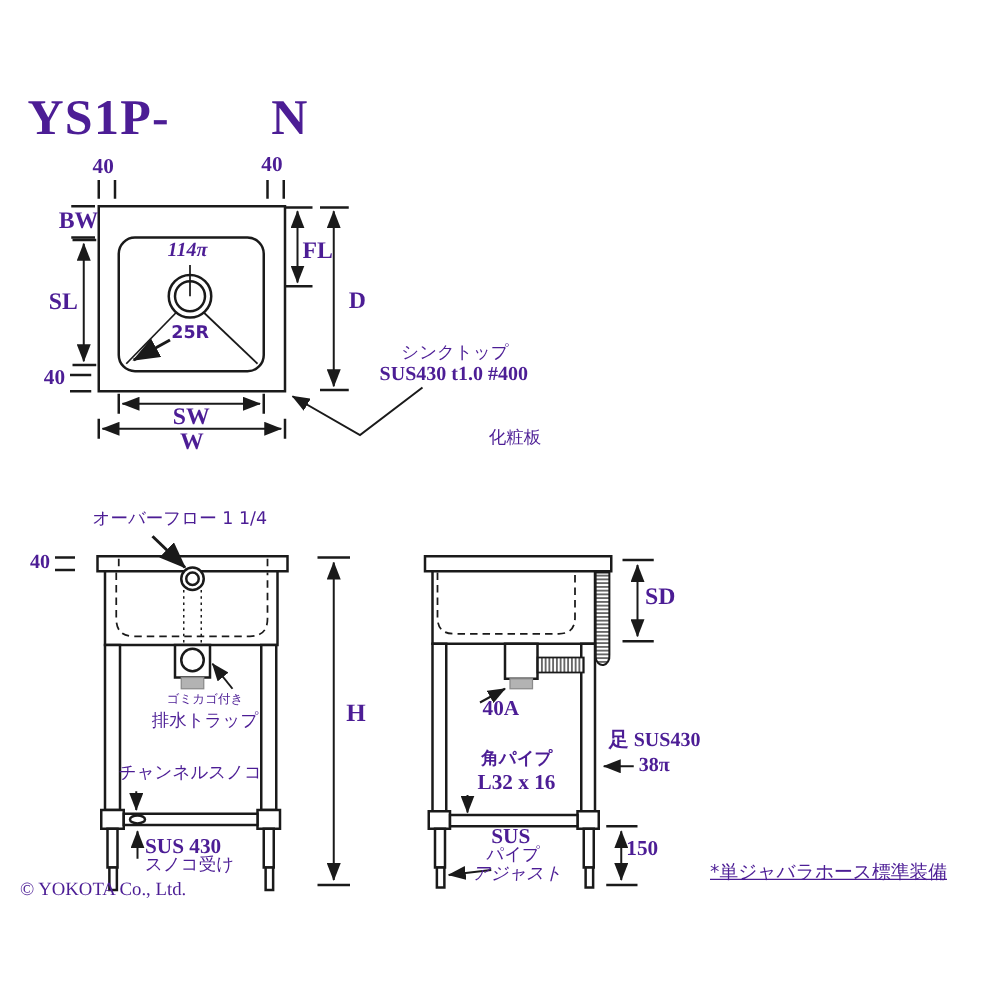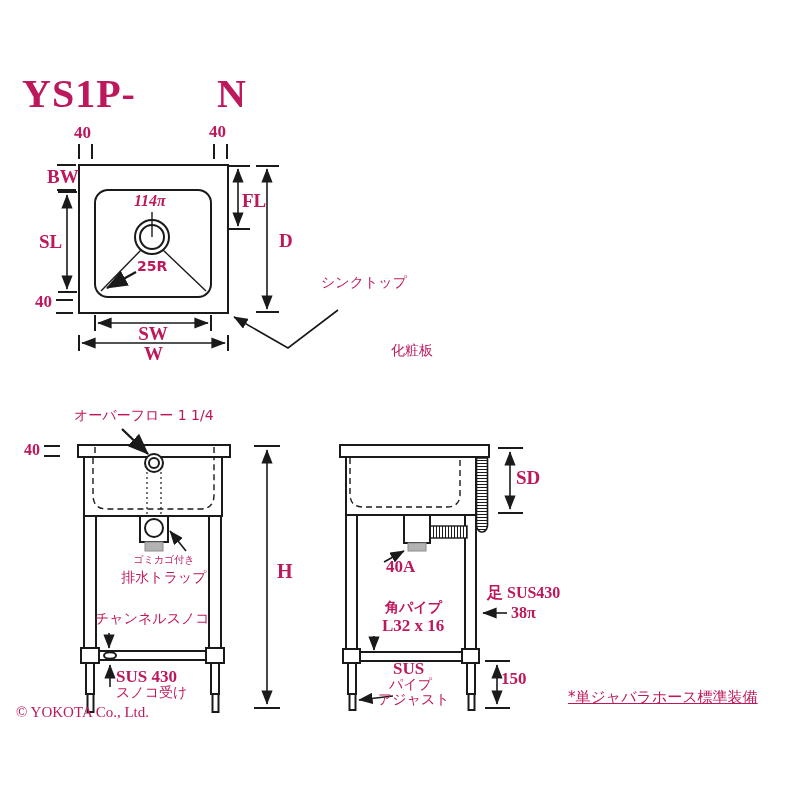--- a/index.html
+++ b/index.html
@@ -13,21 +13,21 @@
   #art{position:absolute;left:0;top:0;z-index:1;}
   .ln   {fill:none;stroke:var(--line);stroke-width:2;}
   .lnw  {fill:#fff;stroke:var(--line);stroke-width:2;}
   .thin {fill:none;stroke:var(--line);stroke-width:1.4;}
   .dim  {fill:none;stroke:var(--line);stroke-width:1.6;}
   .tick {fill:none;stroke:var(--line);stroke-width:2;}
   .dash {fill:none;stroke:var(--line);stroke-width:1.4;stroke-dasharray:6 4;}
   .dot  {fill:none;stroke:var(--line);stroke-width:1.2;stroke-dasharray:2 3;}
   .gray {fill:var(--foot_gray);stroke:#8a8a8a;stroke-width:1;}
   .boldarrow{fill:none;stroke:var(--line);stroke-width:2.4;}
-  .lbl{position:absolute;z-index:2;color:#be185d;white-space:nowrap;line-height:1.1;}
+  .lbl{position:absolute;z-index:2;color:#4c1d95;white-space:nowrap;line-height:1.1;}
   .serifb{font-family:"Liberation Serif","DejaVu Serif",serif;font-weight:bold;}
   .sans{font-family:"DejaVu Sans","Liberation Sans",sans-serif;}
   .sansb{font-family:"DejaVu Sans","Liberation Sans",sans-serif;font-weight:600;}
   .ctr{text-align:center;}
   .title{font-size:40px;letter-spacing:1px;}
 </style>
 </head>
 <body>
 
 <div id="canvas">
@@ -174,38 +174,39 @@
   <div class="lbl serifb" style="left:30px;top:167px;font-size:19px;margin-left:17px;">BW</div>
   <div class="lbl serifb" style="left:39px;top:232px;font-size:19px;">SL</div>
   <div class="lbl serifb" style="left:35px;top:293px;font-size:17px;">40</div>
   <div class="lbl serifb" style="left:134px;top:192px;font-size:16px;font-style:italic;">114π</div>
   <div class="lbl sansb" style="left:137px;top:259px;font-size:14px;">25R</div>
   <div class="lbl serifb ctr" style="left:95px;top:324px;width:116px;font-size:19px;">SW</div>
   <div class="lbl serifb ctr" style="left:79px;top:344px;width:149px;font-size:19px;">W</div>
   <div class="lbl serifb" style="left:242px;top:191px;font-size:19px;">FL</div>
   <div class="lbl serifb" style="left:279px;top:231px;font-size:19px;">D</div>
   <div class="lbl sans ctr" style="left:294px;top:275px;width:140px;font-size:14px;">シンクトップ</div>
+  <div class="lbl serifb ctr" style="left:288px;top:291px;width:150px;font-size:16px;">SUS430 t1.0 #400</div>
   <div class="lbl sans ctr" style="left:341px;top:343px;width:142px;font-size:14px;">化粧板</div>
 
   <div class="lbl sans" style="left:74px;top:408px;font-size:14px;">オーバーフロー 1 1/4</div>
   <div class="lbl serifb" style="left:24px;top:441px;font-size:16px;">40</div>
   <div class="lbl sans ctr" style="left:118px;top:554px;width:92px;font-size:10px;">ゴミカゴ付き</div>
   <div class="lbl sans ctr" style="left:118px;top:570px;width:92px;font-size:14px;">排水トラップ</div>
   <div class="lbl sans" style="left:95px;top:611px;font-size:14px;">チャンネルスノコ</div>
   <div class="lbl serifb" style="left:116px;top:668px;font-size:17px;">SUS 430</div>
   <div class="lbl sans" style="left:116px;top:685px;font-size:14px;">スノコ受け</div>
   <div class="lbl serifb" style="left:277px;top:560px;font-size:20px;">H</div>
 
   <div class="lbl serifb" style="left:516px;top:468px;font-size:19px;">SD</div>
   <div class="lbl serifb" style="left:386px;top:558px;font-size:17px;">40A</div>
   <div class="lbl serifb" style="left:487px;top:584px;font-size:16px;">足 SUS430</div>
   <div class="lbl serifb" style="left:511px;top:604px;font-size:16px;">38π</div>
   <div class="lbl sansb" style="left:385px;top:600px;font-size:14px;">角パイプ</div>
   <div class="lbl serifb" style="left:382px;top:617px;font-size:17px;">L32 x 16</div>
   <div class="lbl serifb" style="left:393px;top:660px;font-size:17px;">SUS</div>
   <div class="lbl sans" style="left:389px;top:677px;font-size:14px;">パイプ</div>
-  <div class="lbl sans" style="left:378px;top:692px;font-size:14px;">アジャスト</div>
+  <div class="lbl sans" style="left:378px;top:692px;font-size:14px;font-style:italic;">アジャスト</div>
   <div class="lbl serifb" style="left:501px;top:670px;font-size:17px;">150</div>
 
   <div class="lbl" style="left:16px;top:704px;font-size:15px;">© YOKOTA Co., Ltd.</div>
   <div class="lbl sans" style="left:568px;top:689px;font-size:15px;text-decoration:underline;">*単ジャバラホース標準装備</div>
 
 </div>
 
 </body></html>

